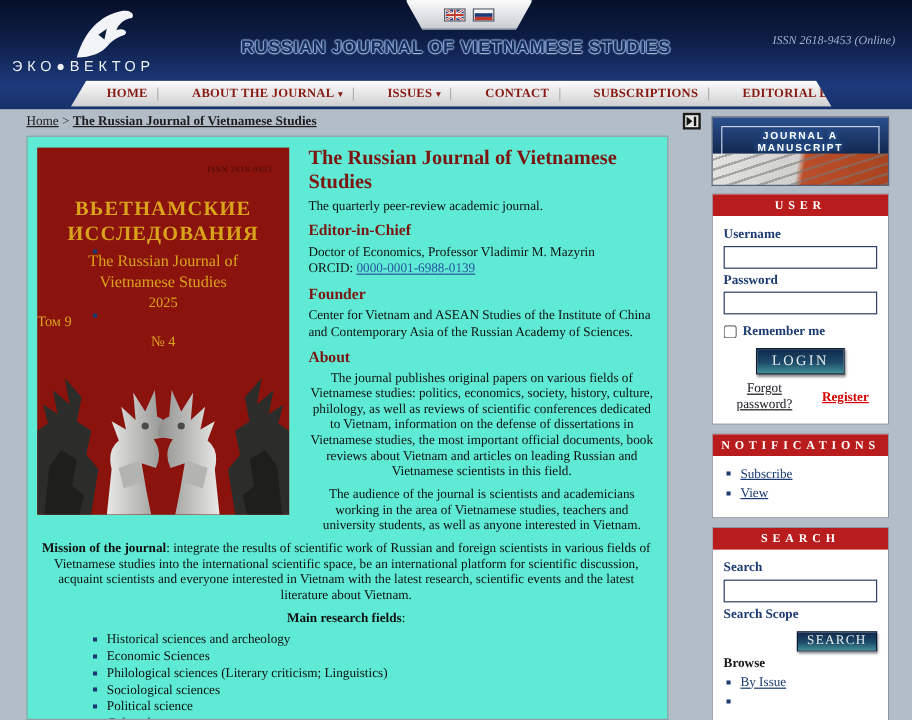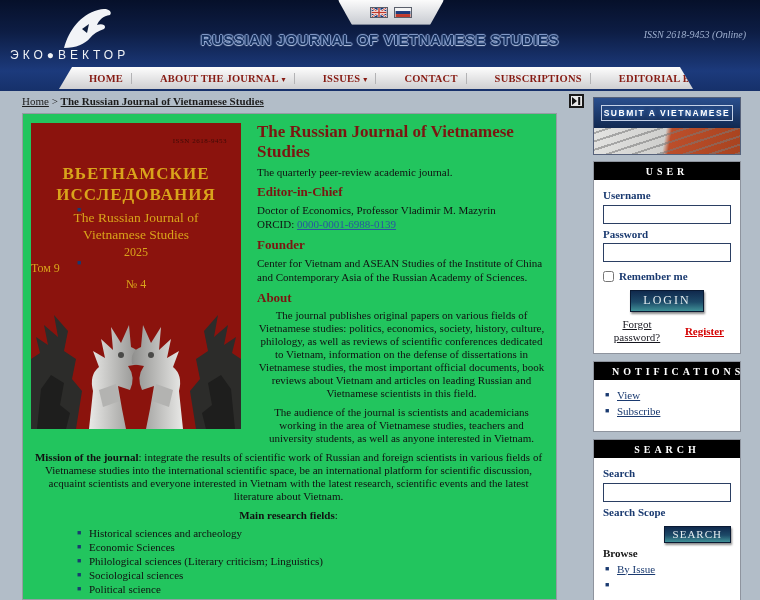--- a/index.html
+++ b/index.html
@@ -36,21 +36,21 @@
 
   
   .breadcrumb { position:absolute; left:22px; top:95px; width:563px; font-size:11px; color:#1d1d1d; }
   .breadcrumb a { color:#1d1d1d; text-decoration:underline; cursor:pointer; }
   .breadcrumb .current { font-weight:bold; }
   .sidebar-toggle { position:absolute; right:1px; top:-1px; width:15px; height:14px; background:#e8e8e8;
     border:2px solid #1a1a1a; display:flex; align-items:center; justify-content:center; cursor:pointer; }
 
   
   .content-box { position:absolute; left:22px; top:113px; width:535px; height:487px;
-    background:#22c55e; border:1px solid #979ca4; padding:8px 10px 8px 8px; overflow:hidden; }
+    background:#5eead4; border:1px solid #979ca4; padding:8px 10px 8px 8px; overflow:hidden; }
 
   .cover { float:left; width:210px; height:306px; margin:1px 16px 8px 0; background:#8b130d;
     position:relative; overflow:hidden; cursor:pointer; }
   .cover-issn { position:absolute; top:14px; right:14px; font-size:7px; color:#3f0b07; letter-spacing:.5px; }
   .cover-title-ru { position:absolute; top:40px; left:0; right:0; text-align:center; color:#d9a41b;
     font-weight:bold; font-size:17px; line-height:21px; letter-spacing:1px; white-space:pre-line; }
   .cover-title-en { position:absolute; top:86px; left:0; right:0; text-align:center; color:#d9a41b;
     font-size:13.5px; line-height:17px; }
   .cover-year { position:absolute; top:122px; left:0; right:0; text-align:center; color:#d9a41b; font-size:12px; }
   .cover-vol  { position:absolute; top:138px; left:0; right:0; text-align:left; color:#d9a41b; font-size:12px; }
@@ -75,22 +75,22 @@
     background:linear-gradient(#2a4f8e 0%, #11284f 55%, #0d2040 100%); margin-bottom:6px; }
   .submit-label { position:absolute; top:7px; left:7px; right:7px; border:1px solid #c6d2e8; padding:2px 0;
     text-align:center; color:#fff; font-family:"Liberation Sans",sans-serif; font-size:8.5px;
     font-weight:bold; letter-spacing:1.5px; text-shadow:0 0 4px #4d8fe0; }
   .submit-photo { position:absolute; bottom:0; left:0; width:100%; height:26px;
     background:
       repeating-linear-gradient(-18deg, rgba(120,120,120,.55) 0 2px, rgba(255,255,255,0) 2px 8px),
       linear-gradient(100deg, #e3e3e1 0%, #cfcfcd 48%, #bc4e2a 52%, #a8431f 100%); }
 
   .panel { background:#fff; border:1px solid #8e949e; margin-bottom:7px; }
-  .panel-header { background:#000000; color:#fff; font-size:10px; font-weight:bold; letter-spacing:4px;
-    text-align:center; padding:4px 18px 3px; }
+  .panel-header { background:#b91c1c; color:#fff; font-size:10px; font-weight:bold; letter-spacing:4px;
+    text-align:center; padding:4px 7px 3px; }
   .panel-body { padding:5px 9px 9px; }
   .field-label { font-size:11px; font-weight:bold; color:#1a3a70; margin:4px 0 3px; }
   .text-input { width:100%; height:19px; border:1px solid #2b3f63; background:#fff; font-size:11px; padding:0 3px;
     font-family:"Liberation Serif",serif; }
   .remember-row { display:flex; align-items:center; gap:5px; margin:8px 0 2px; font-size:11px; font-weight:bold; color:#1a3a70; }
   .remember-row input { width:11px; height:11px; cursor:pointer; }
   .login-row { text-align:center; margin:8px 0 6px; }
   .btn { display:inline-block; border:1px solid #0a1a33; color:#e3ebee; font-family:"Liberation Serif",serif;
     background:linear-gradient(#10294d 0%, #1d4a68 55%, #3f9096 100%);
     box-shadow:1px 2px 2px rgba(0,0,0,.45); cursor:pointer; }
@@ -222,21 +222,21 @@
 
   <hr class="divider">
 
   <div class="h3">Indexation</div>
 
 </div>
 
 <div class="sidebar">
 
   <div class="submit-banner">
-    <div class="submit-label">SUBMIT A VIETNAMESE</div>
+    <div class="submit-label">JOURNAL A MANUSCRIPT</div>
     <div class="submit-photo"></div>
   </div>
 
   <div class="panel">
     <div class="panel-header">USER</div>
     <div class="panel-body">
       <div class="field-label">Username</div>
       <input class="text-input" type="text" style="">
       <div class="field-label">Password</div>
       <input class="text-input" type="password" style="">
@@ -251,22 +251,22 @@
         <span class="forgot-link">Forgot password?</span>
         <span class="register-link">Register</span>
       </div>
     </div>
   </div>
 
   <div class="panel">
     <div class="panel-header">NOTIFICATIONS</div>
     <div class="panel-body" style="padding-bottom:12px;">
       <ul class="side-list">
+        <li><a>Subscribe</a></li>
         <li><a>View</a></li>
-        <li><a>Subscribe</a></li>
       </ul>
     </div>
   </div>
 
   <div class="panel" style="height:210px; overflow:hidden;">
     <div class="panel-header">SEARCH</div>
     <div class="panel-body">
       <div class="field-label">Search</div>
       <input class="text-input" type="text" style="">
       <div class="field-label">Search Scope</div>

